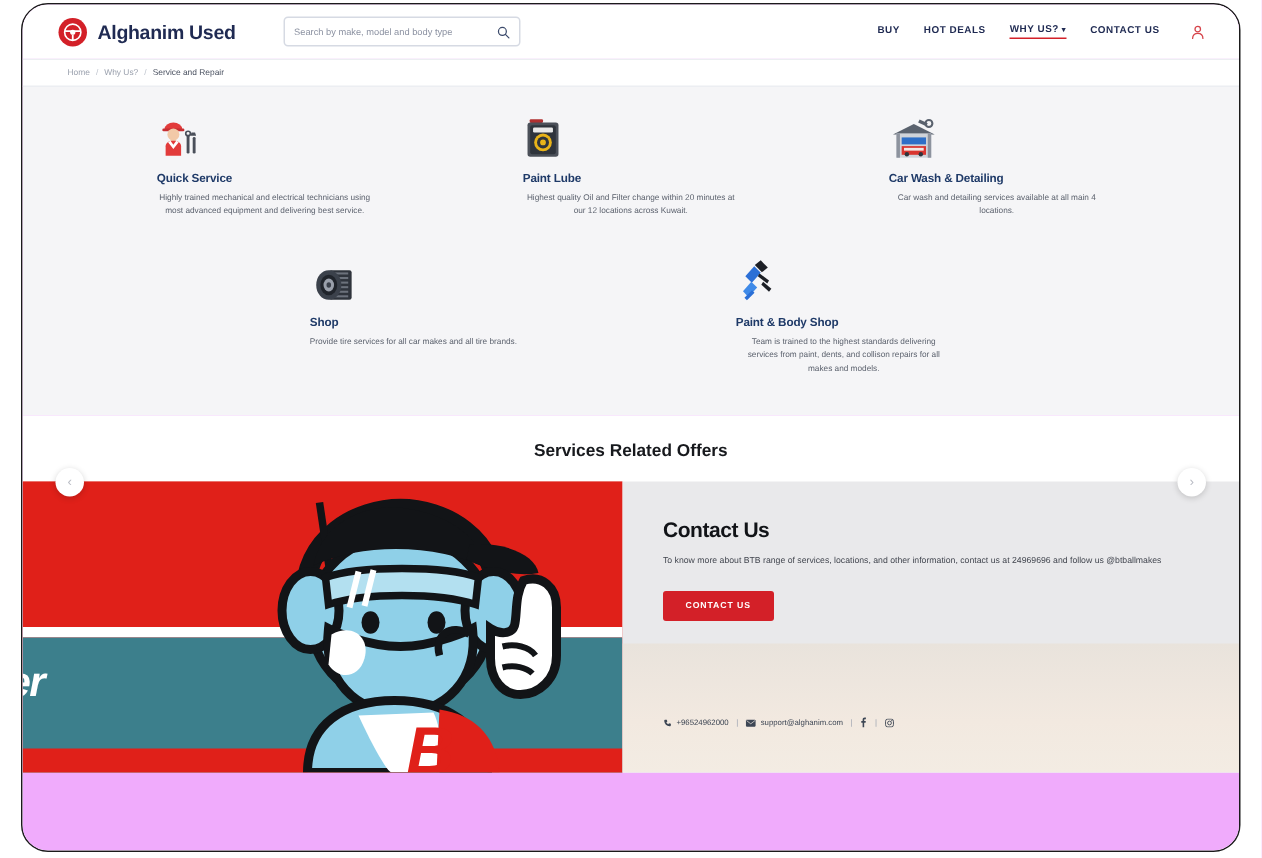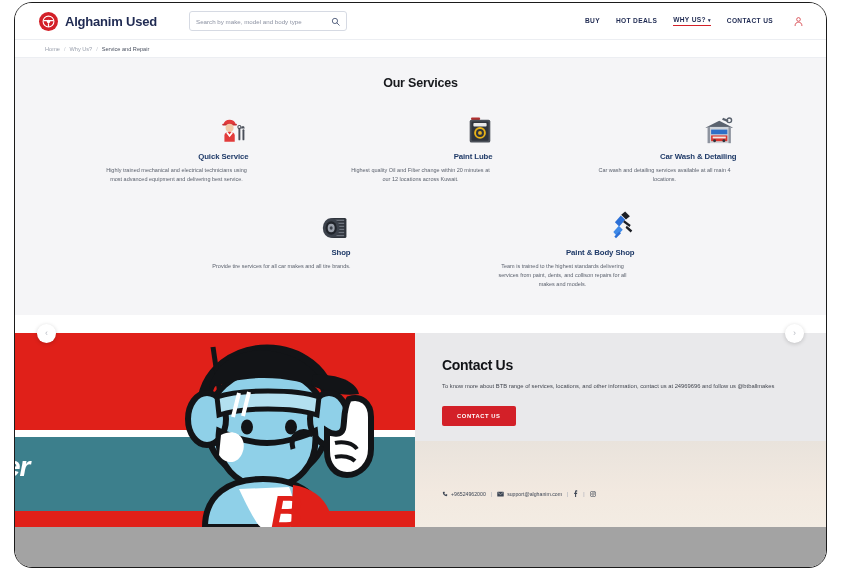--- a/index.html
+++ b/index.html
@@ -22,21 +22,21 @@
     background: #ffffff;
     border: 1.5px solid #1b1b1b;
     border-radius: 18px;
     overflow: hidden;
     box-sizing: border-box;
   }
   .page-scroll {
     position: absolute;
     inset: 0;
     overflow: hidden;
-    background: #a3a3a3;
+    background: #f0abfc;
   }
 
   
   .site-header {
     height: 36px;
     background: #ffffff;
     display: flex;
     align-items: center;
     padding: 0 22px 0 24px;
     box-sizing: border-box;
@@ -170,21 +170,21 @@
     justify-content: center;
   }
   .service-row.row-1 { margin-bottom: 26px; }
   .service-card {
     width: 164px;
     padding: 0 10px;
     box-sizing: border-box;
     text-align: center;
     display: flex;
     flex-direction: column;
-    align-items: flex-end;
+    align-items: flex-start;
     cursor: pointer;
   }
   .service-row.row-1 .service-card { margin: 0 40px; }
   .service-row.row-2 .service-card { margin: 0 60px; }
   .service-icon {
     height: 30px;
     display: flex;
     align-items: flex-end;
     justify-content: center;
     margin-bottom: 8px;
@@ -427,21 +427,20 @@
 
   <div class="breadcrumb-bar">
     <a class="crumb">Home</a>
     <span class="crumb-sep">/</span>
     <a class="crumb">Why Us?</a>
     <span class="crumb-sep">/</span>
     <span class="crumb current">Service and Repair</span>
   </div>
 
   <section class="services-section">
-    <h2 class="section-title">Our Services</h2>
 
     <div class="service-row row-1">
 
       <div class="service-card">
         <div class="service-icon">
           <svg width="30" height="28" viewBox="0 0 40 38" aria-hidden="true">
             <path d="M6 11 a8 6 0 0 1 16 0 z" fill="#e23b3b"></path>
             <rect x="4" y="10.5" width="20" height="2.4" rx="1.2" fill="#c62f32"></rect>
             <circle cx="14" cy="15.8" r="5.4" fill="#f2c9a8"></circle>
             <path d="M9 16.5 a5.4 5.4 0 0 0 10 0 v-1 a5.4 5.4 0 0 1 -10 0 z" fill="#f2c9a8"></path>
@@ -530,20 +529,21 @@
             <rect x="6" y="30" width="9" height="3" transform="rotate(-45 10.5 31.5)" fill="#2b6fd6"></rect>
           </svg>
         </div>
         <div class="service-name">Paint &amp; Body Shop</div>
         <div class="service-desc">Team is trained to the highest standards delivering services from paint, dents, and collison repairs for all makes and models.</div>
       </div>
     </div>
   </section>
 
   <section class="offers-section">
+    <h2 class="offers-title">Services Related Offers</h2>
 
     <div class="carousel">
       <button class="carousel-arrow prev">‹</button>
       <button class="carousel-arrow next">›</button>
 
       <div class="offer-slide">
         <div class="promo-banner">
           <div class="promo-red"></div>
           <div class="promo-white-band"></div>
           <div class="promo-teal"></div>

